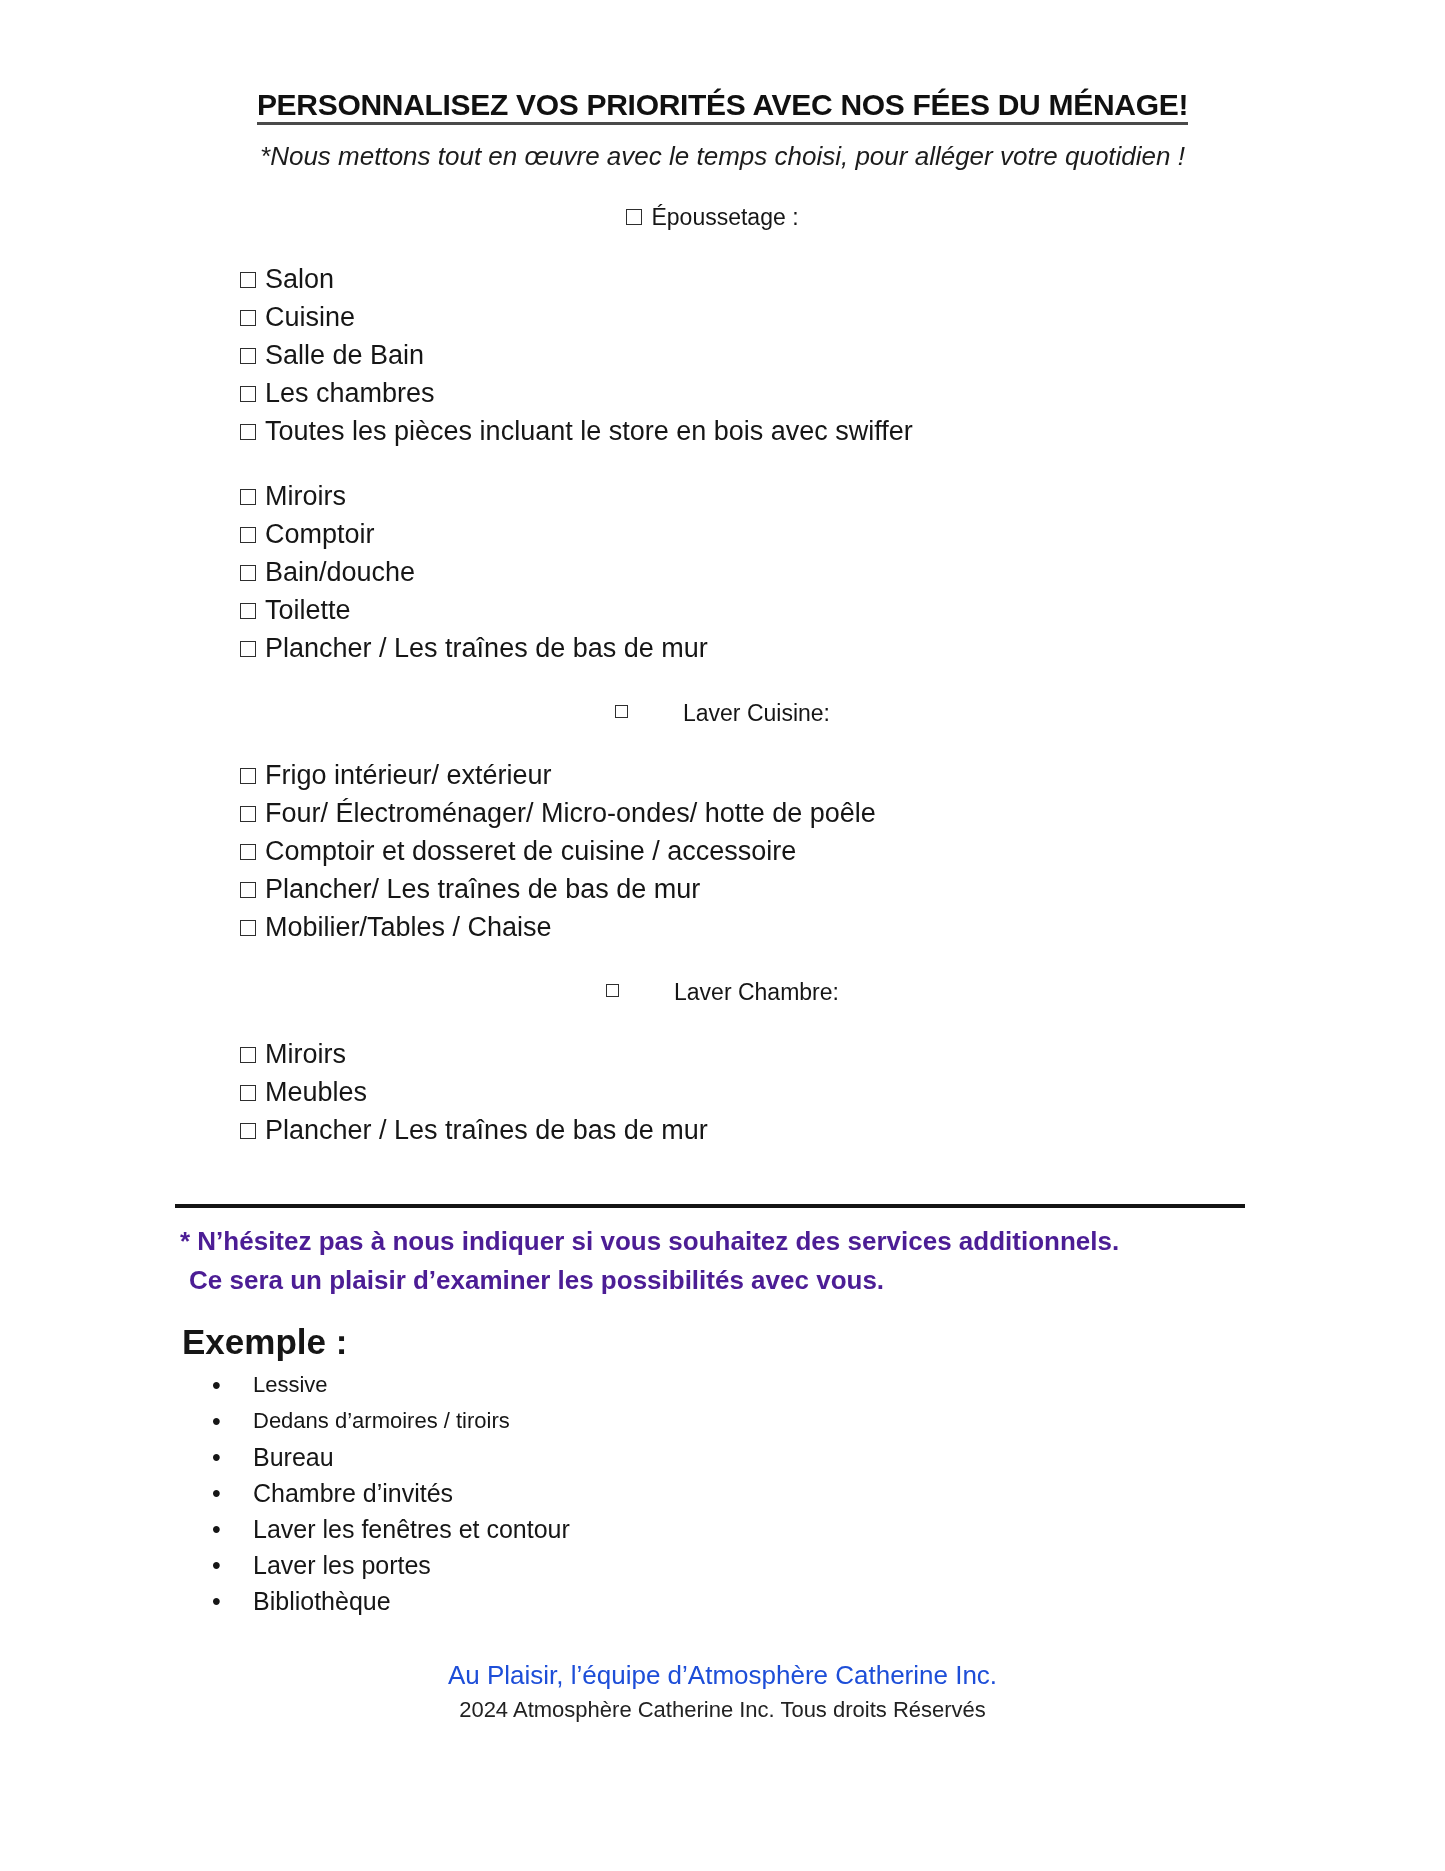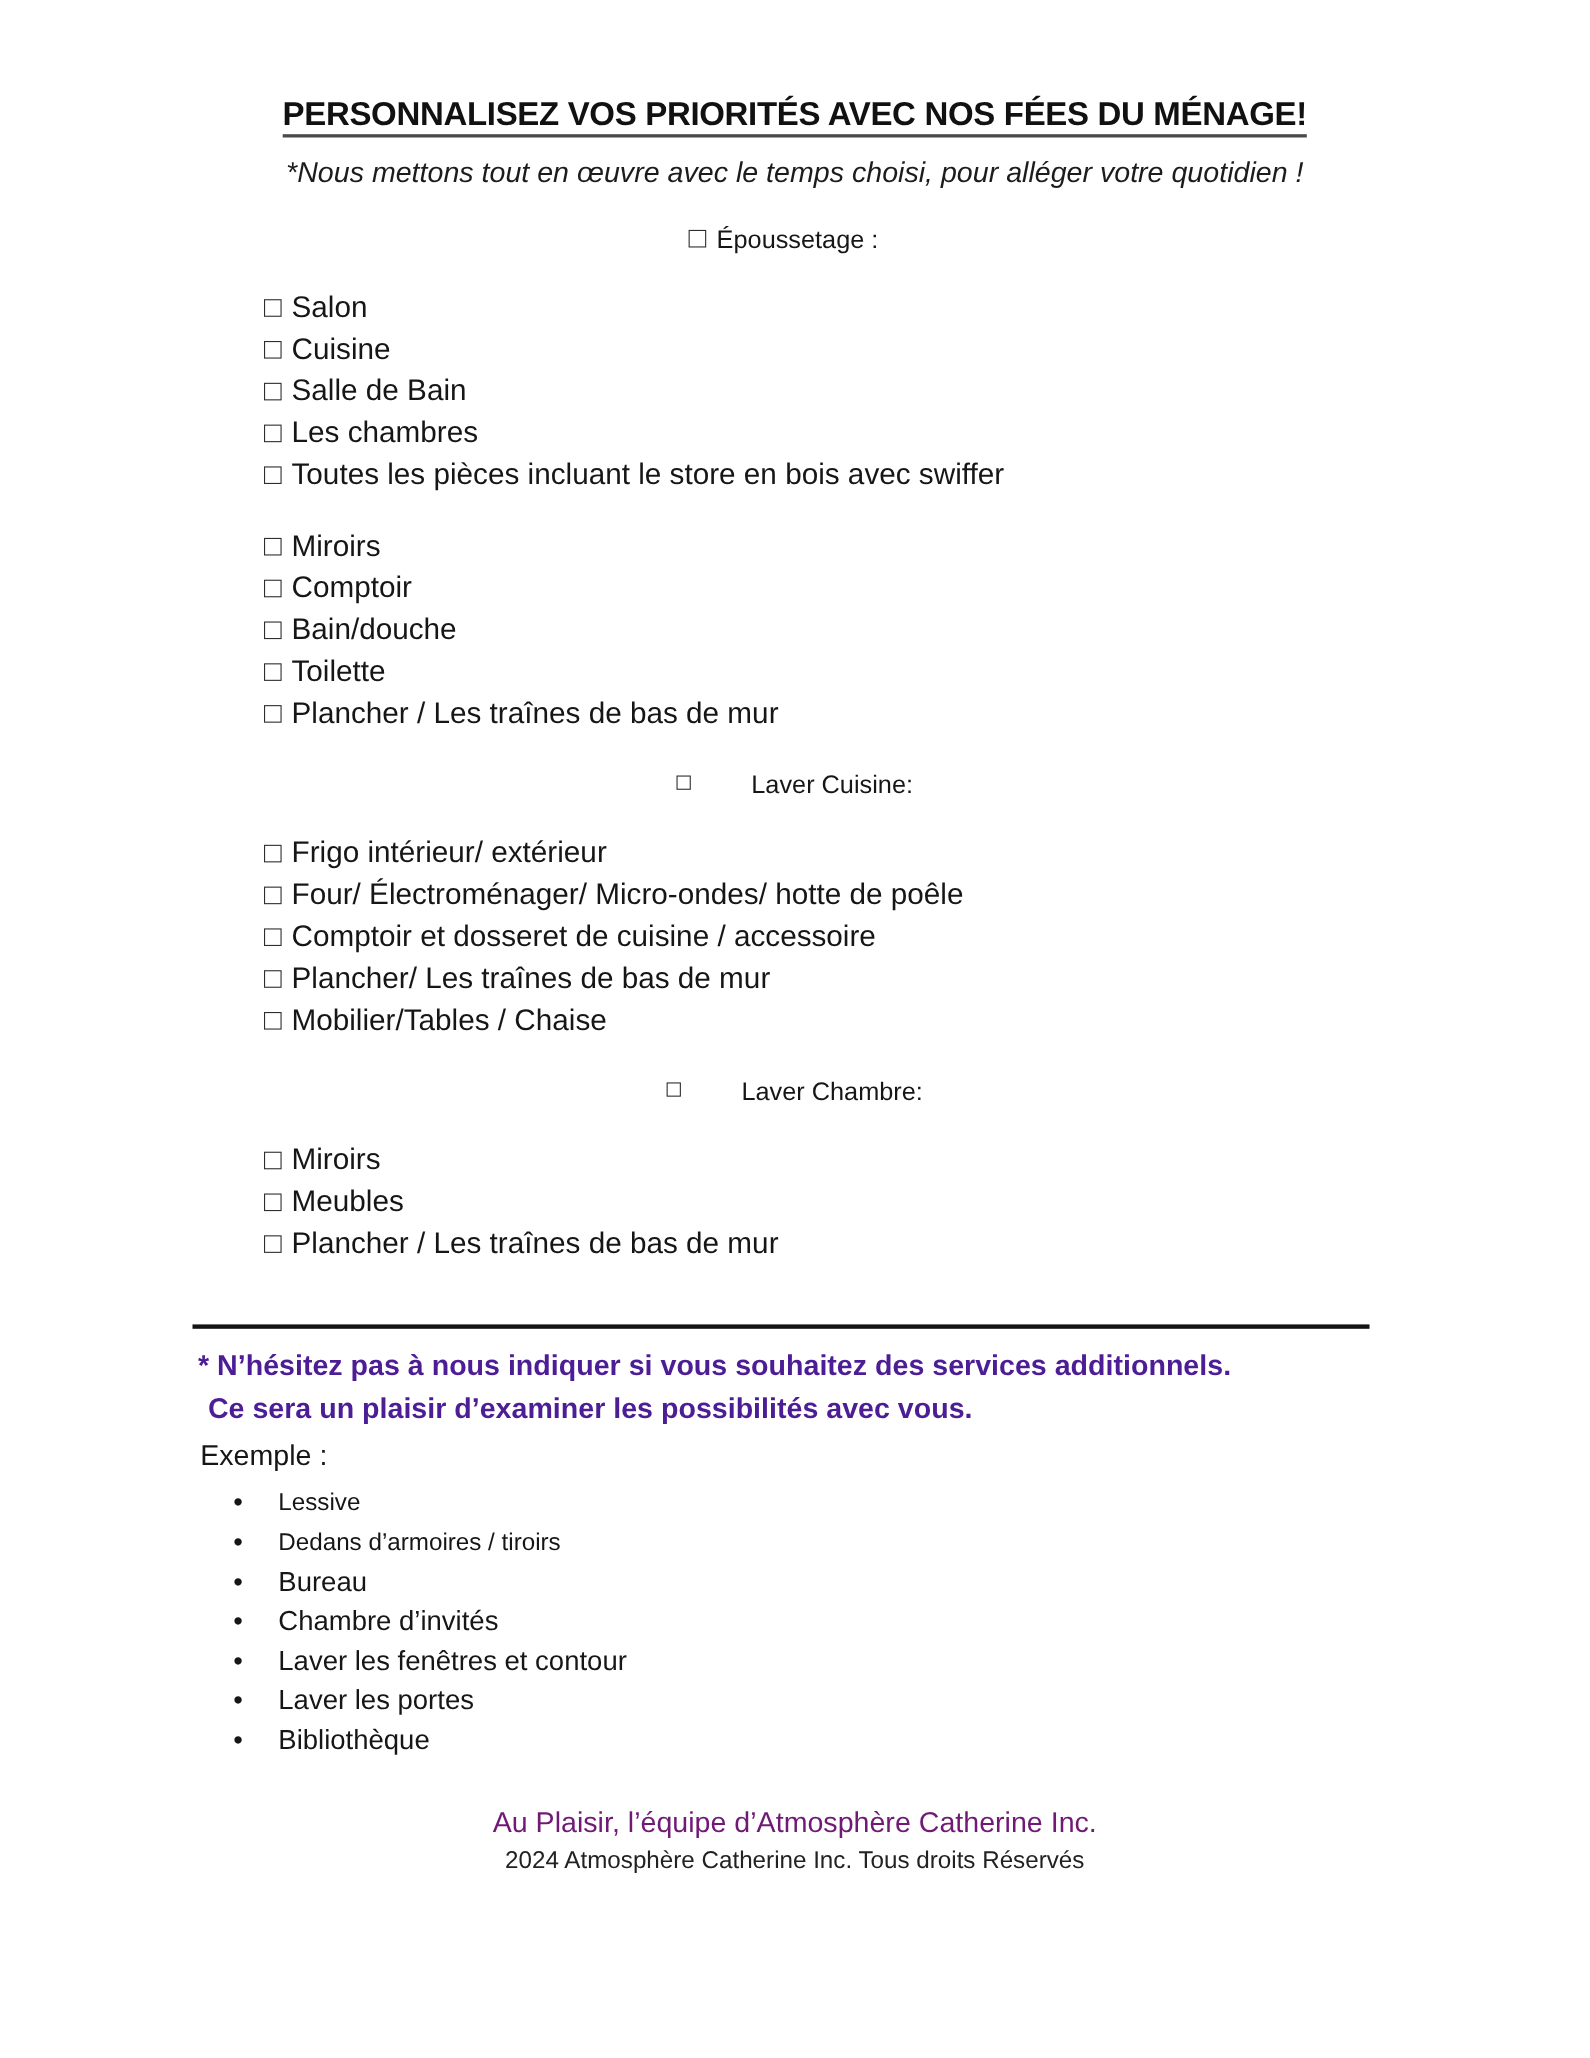--- a/index.html
+++ b/index.html
@@ -84,24 +84,24 @@
   .note {
     font-weight: bold;
     font-size: 26px;
     line-height: 39px;
     color: #4c1d95;
   }
   .note .line2 { padding-left: 9px; }
 
   
   .examples-heading {
-    margin: 4px 0 0 2px;
-    font-size: 26px;
+    margin: 23px 0 0 2px;
+    font-size: 35px;
     line-height: 38px;
-    font-weight: normal;
+    font-weight: bold;
   }
   .examples-list {
     list-style: none;
     margin: 6px 0 0 0;
     padding: 0;
   }
   .examples-list li {
     position: relative;
     padding-left: 73px;
     font-size: 25px;
@@ -111,21 +111,21 @@
     content: "\2022";
     position: absolute;
     left: 32px;
     top: 0;
     font-size: 25px;
   }
   .examples-list li.sm { font-size: 22px; }
 
   
   footer { margin-top: 38px; text-align: center; margin-right: -20px; }
-  .footer-line1 { font-size: 26px; line-height: 36px; color: #701a75; }
+  .footer-line1 { font-size: 26px; line-height: 36px; color: #1d4ed8; }
   .footer-line2 { font-size: 22px; line-height: 34px; color: #222; }
 </style>
 </head>
 <body>
 
 <div class="page">
 
   <header>
     <h1 class="doc-title"><span class="underline">PERSONNALISEZ VOS PRIORITÉS AVEC NOS FÉES DU MÉNAGE!</span></h1>
     <p class="doc-subtitle">*Nous mettons tout en œuvre avec le temps choisi, pour alléger votre quotidien !</p>

